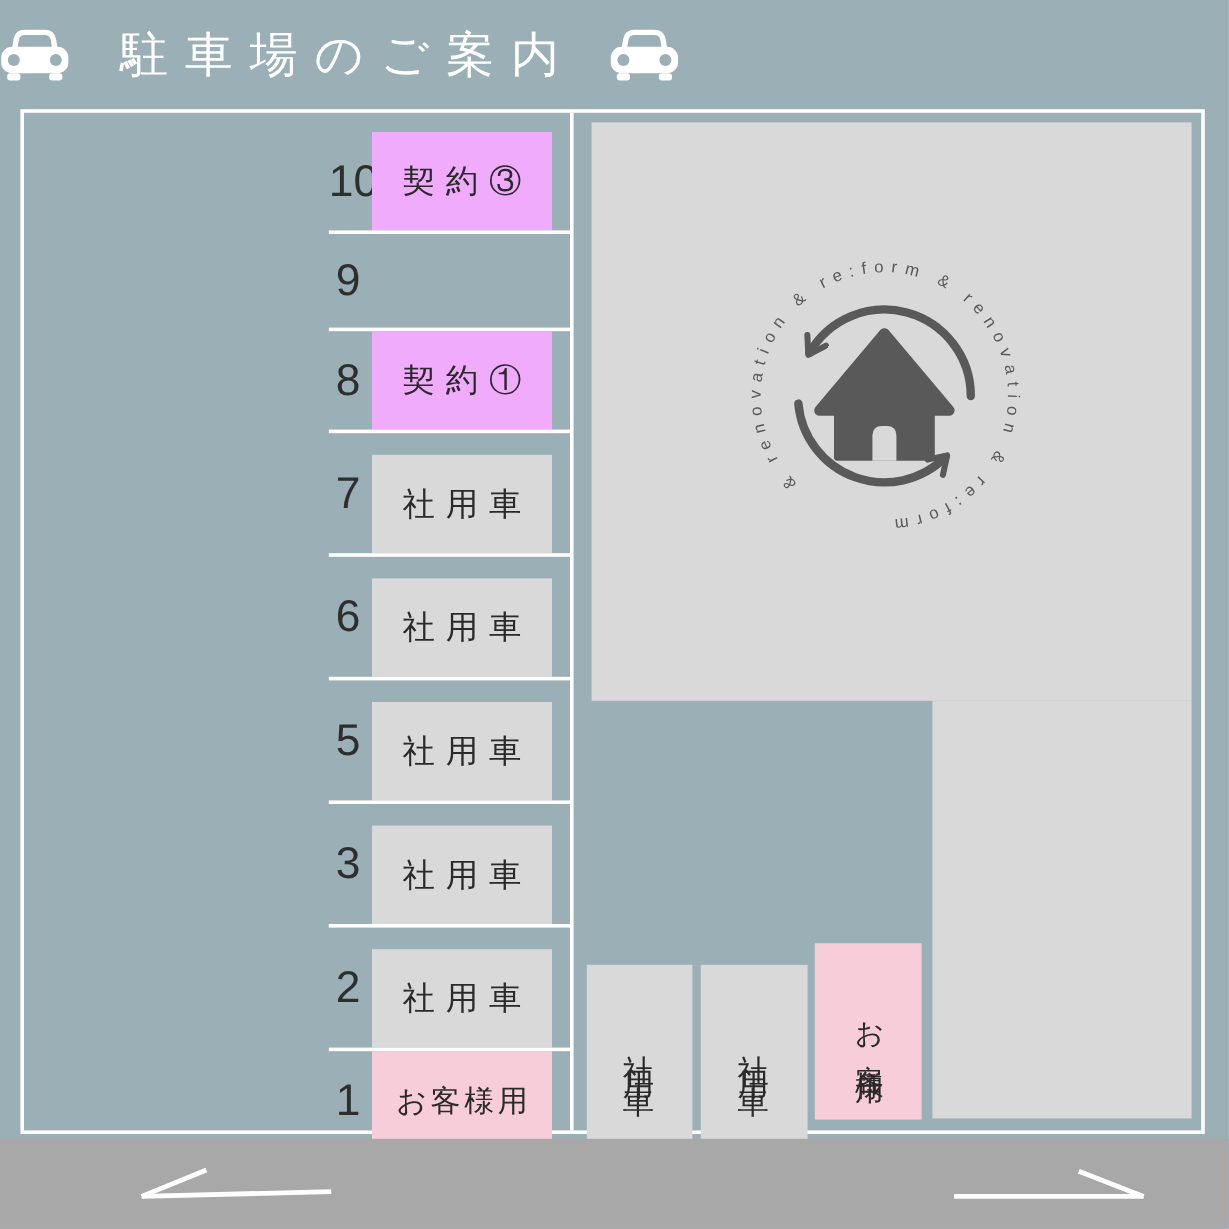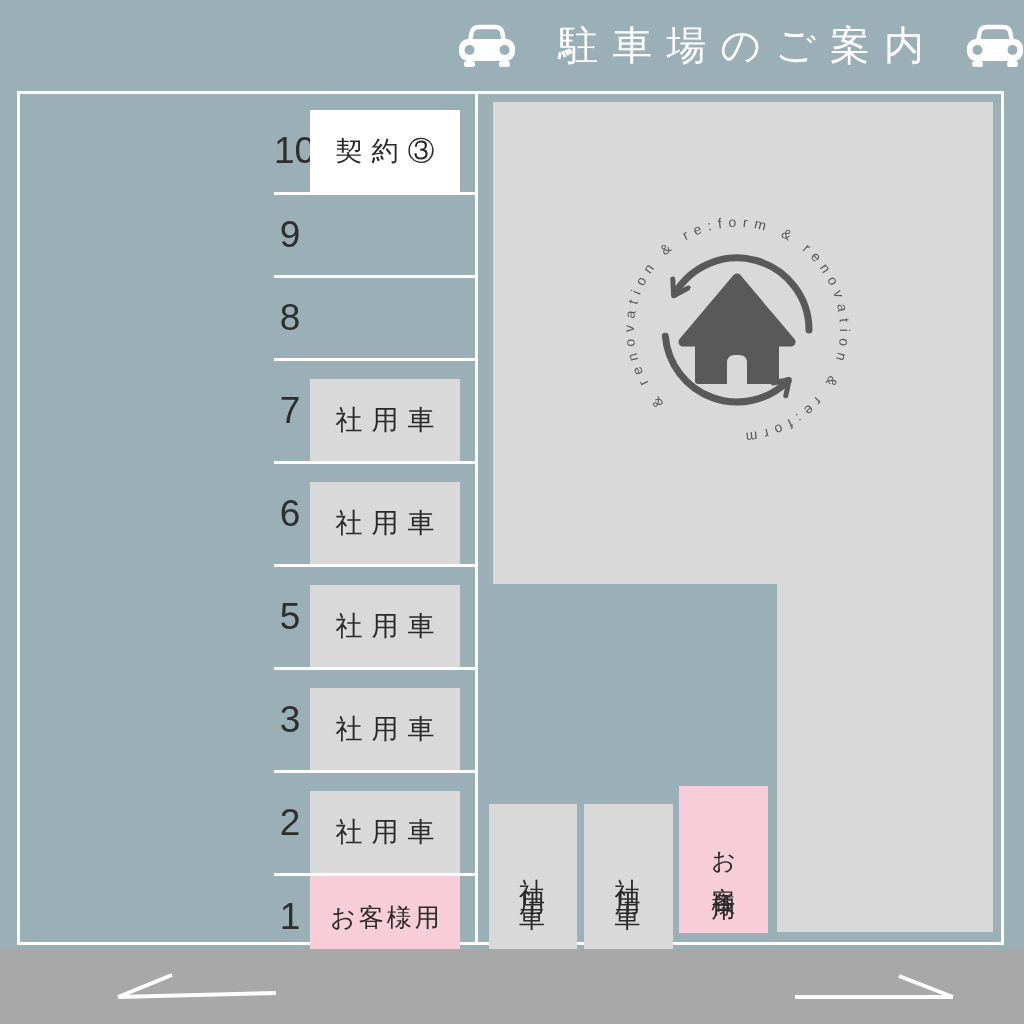--- a/index.html
+++ b/index.html
@@ -8,21 +8,21 @@
     position: relative;
     width: 1024px; height: 1024px;
     background: #9AAFB6;
     overflow: hidden;
     font-family: "Liberation Sans", sans-serif;
   }
 
   
   .title-bar {
     position: absolute; top: 14px; left: 0; right: 0; height: 62px;
-    display: flex; align-items: center; justify-content: flex-end; gap: 28px; padding-left: 30px;
+    display: flex; align-items: center; justify-content: flex-start; gap: 28px;
   }
   .title-text {
     color: #ffffff; font-size: 40px; font-weight: 500;
     letter-spacing: 14px; text-indent: 14px;
     white-space: nowrap;
   }
   .car-icon svg { display: block; }
 
   
   .main-box {
@@ -43,21 +43,21 @@
     width: 32px; text-align: center;
     font-size: 37px; color: #2e2e2e;
   }
   .spot-box {
     margin-left: 4px; width: 150px; height: 82px;
     display: flex; align-items: center; justify-content: center;
     font-size: 27px; color: #2a2a2a;
     letter-spacing: 9px; text-indent: 9px;
     white-space: nowrap;
   }
-  .spot-white { background: #ffffff; }
+  .spot-white { background: #f0abfc; }
   .spot-gray  { background: #D9D9D9; margin-top: 18px; }
   .spot-pink  { background: #F6CDD9; }
   .spot-box.four-char { font-size: 25px; letter-spacing: 3px; text-indent: 3px; }
 
   .divider-v {
     position: absolute; left: 455px; top: 0;
     width: 3px; height: 848px; background: #ffffff;
   }
 
   
@@ -155,20 +155,23 @@
         <span class="row-num">10</span>
         <div class="spot-box spot-white">
             <span>契約③</span>
           </div>
       </div>
       <div class="row">
         <span class="row-num">9</span>
       </div>
       <div class="row">
         <span class="row-num">8</span>
+        <div class="spot-box spot-white">
+            <span>契約①</span>
+          </div>
       </div>
       <div class="row">
         <span class="row-num">7</span>
         <div class="spot-box spot-gray">
             <span>社用車</span>
           </div>
       </div>
       <div class="row">
         <span class="row-num">6</span>
         <div class="spot-box spot-gray">

